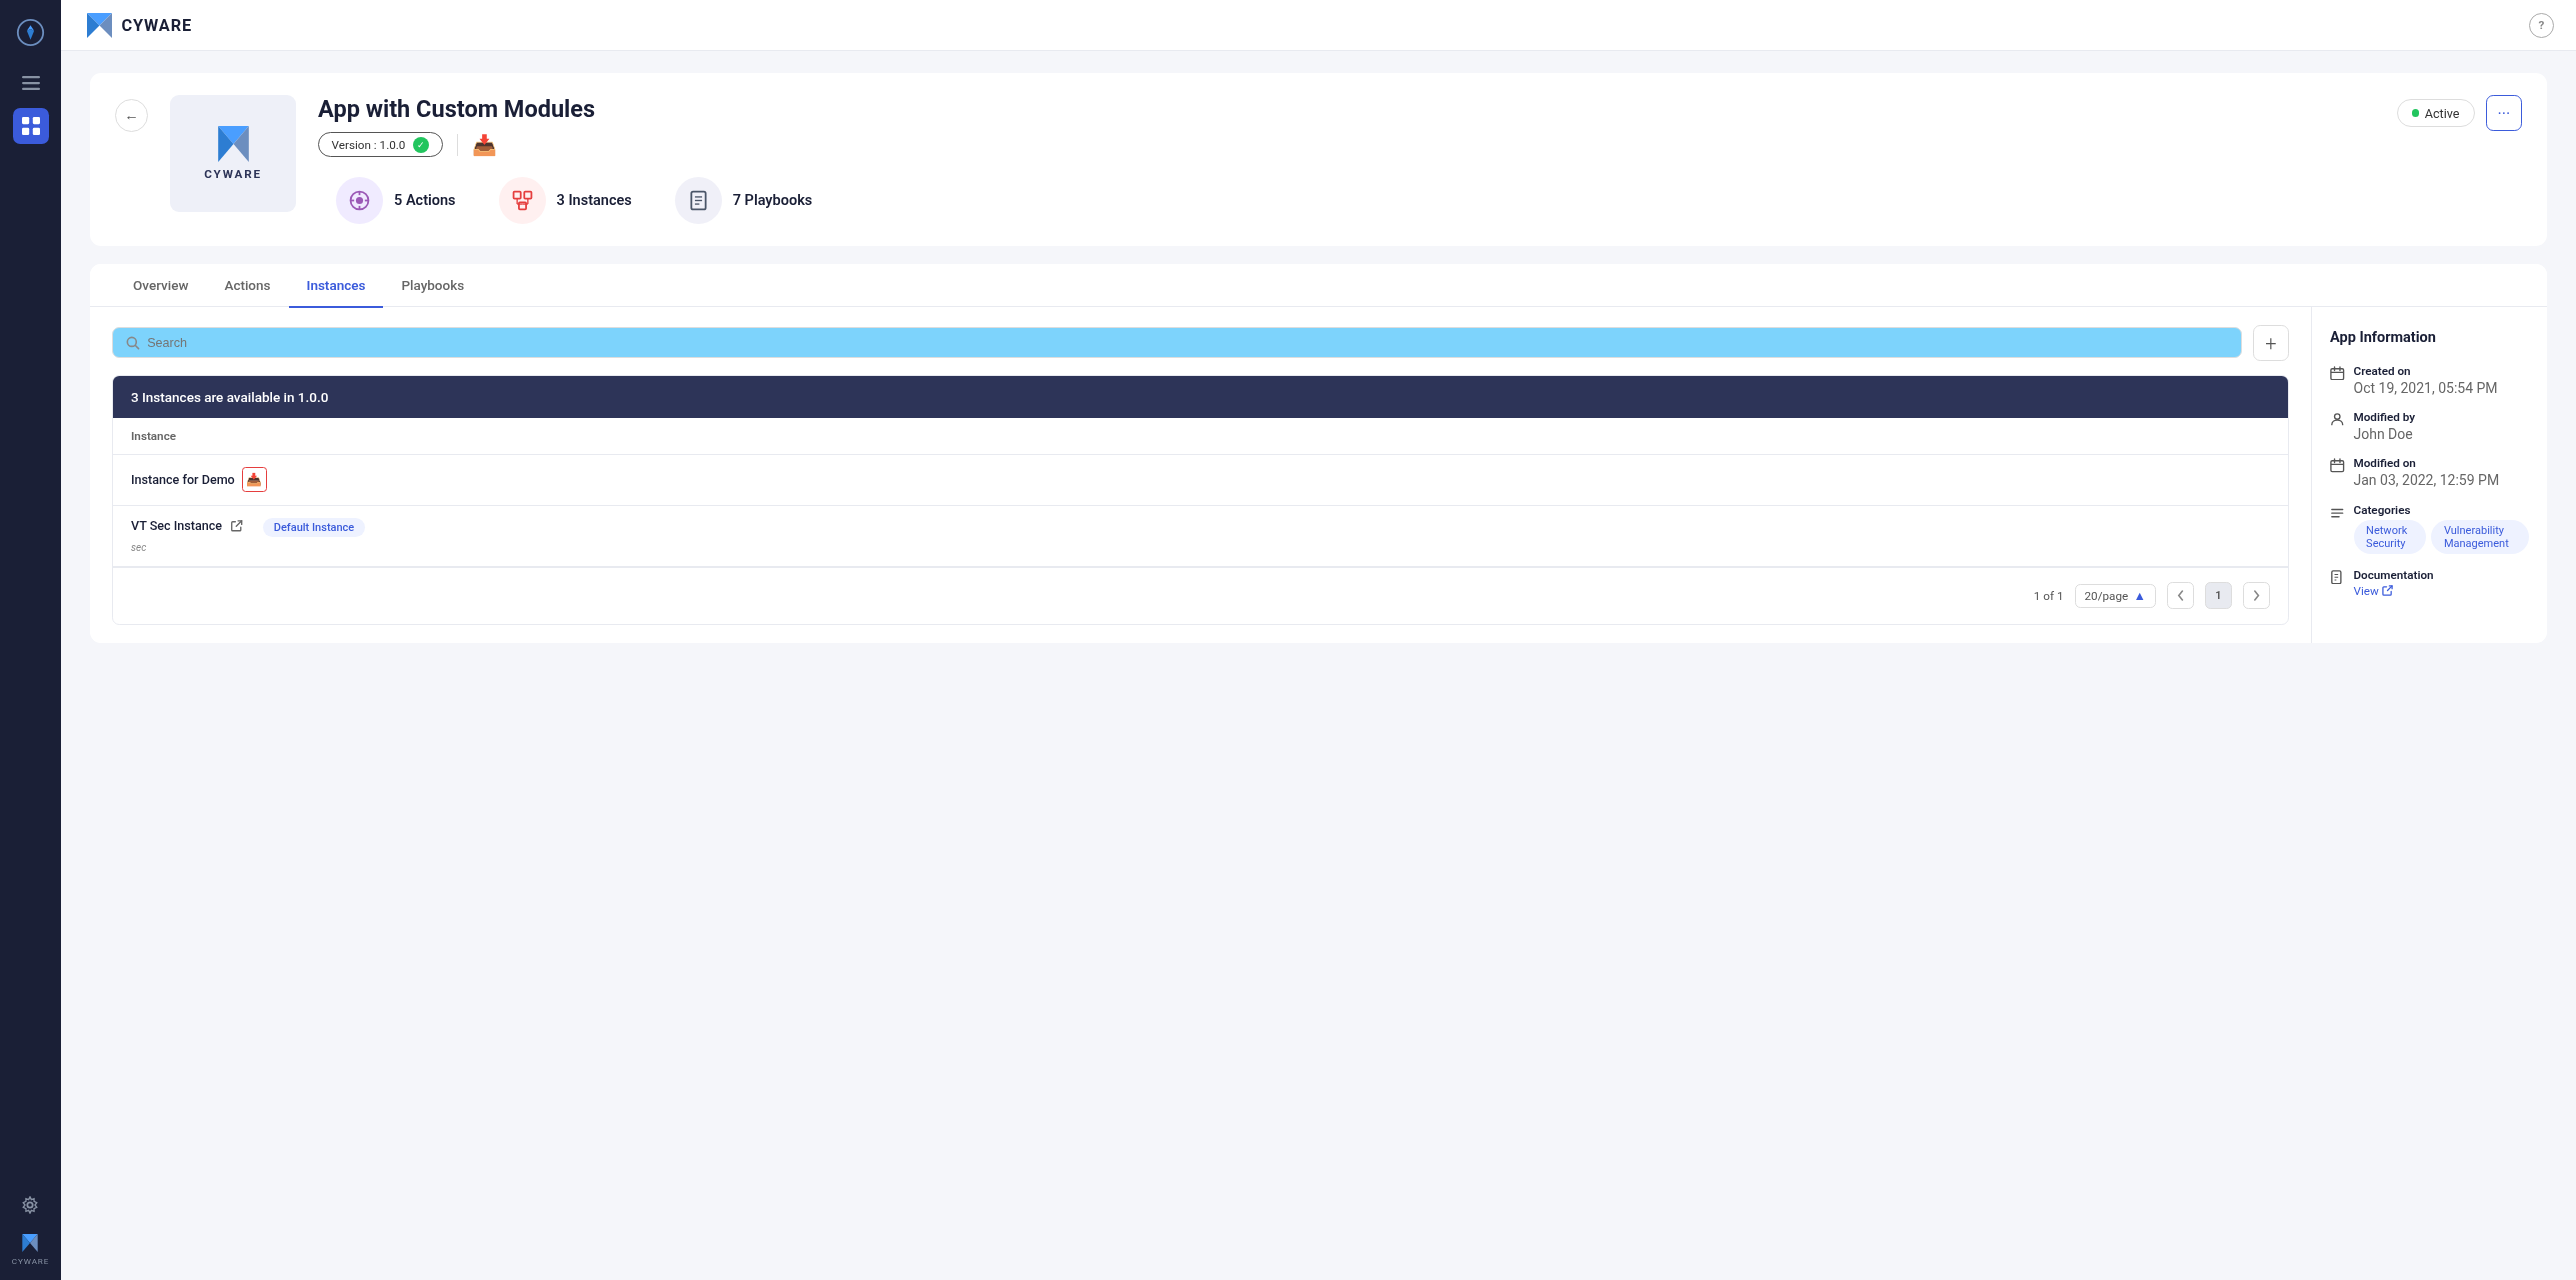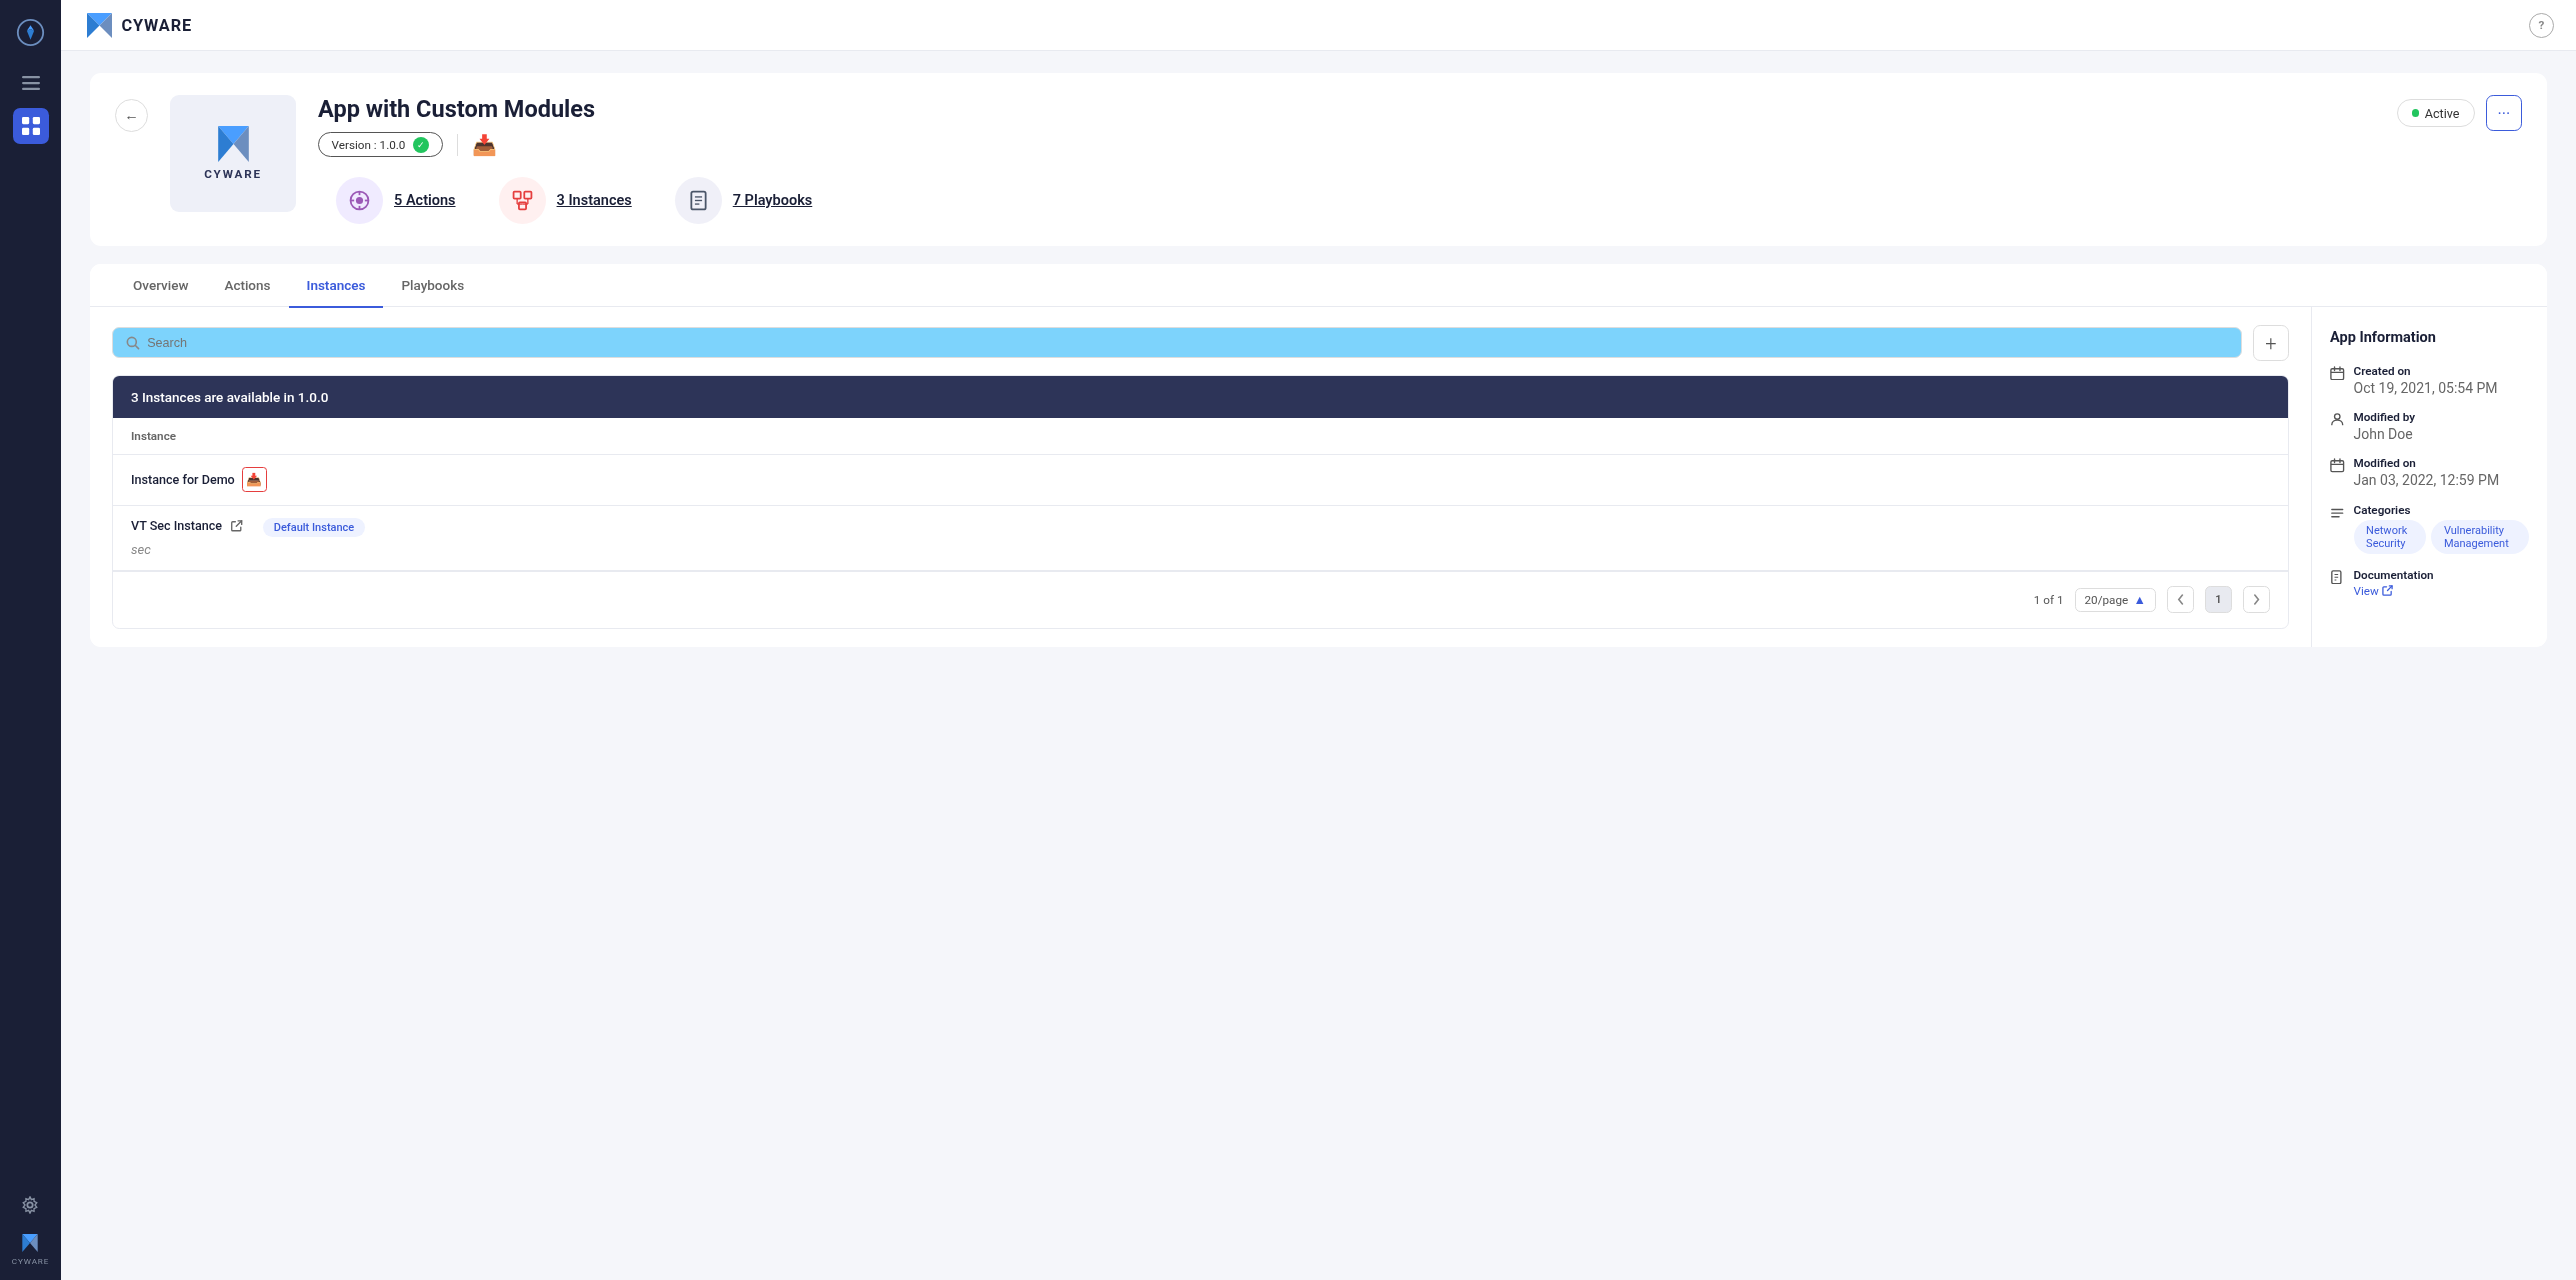--- a/index.html
+++ b/index.html
@@ -173,21 +173,20 @@
       display: flex; align-items: center; justify-content: center;
       font-size: 22px;
     }
     .stat-icon.purple { background: #f0ebff; }
     .stat-icon.red { background: #fff0f0; }
     .stat-icon.dark { background: #f0f0f8; }
     .stat-label {
       font-size: 14.5px;
       font-weight: 600;
       color: #1a1f36;
-      text-decoration: underline;
     }
     .header-actions {
       display: flex;
       align-items: center;
       gap: 11px;
       position: absolute;
       top: 22px;
       right: 25px;
     }
     .active-badge {
@@ -339,21 +338,21 @@
     }
     .default-badge {
       background: #eef2ff;
       color: #3b5bdb;
       border-radius: 11px;
       padding: 2.7px 11px;
       font-size: 11px;
       font-weight: 500;
     }
     .instance-sub {
-      font-size: 13px;
+      font-size: 10px;
       color: #888;
       margin-top: 1.8px;
       font-style: italic;
     }
 
     
     .pagination-row {
       display: flex;
       align-items: center;
       justify-content: flex-end;

